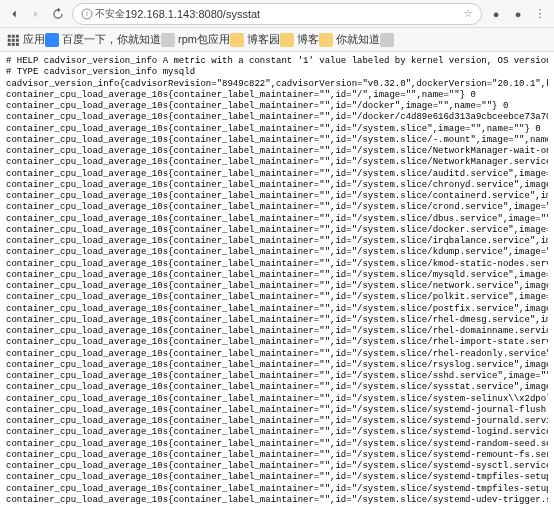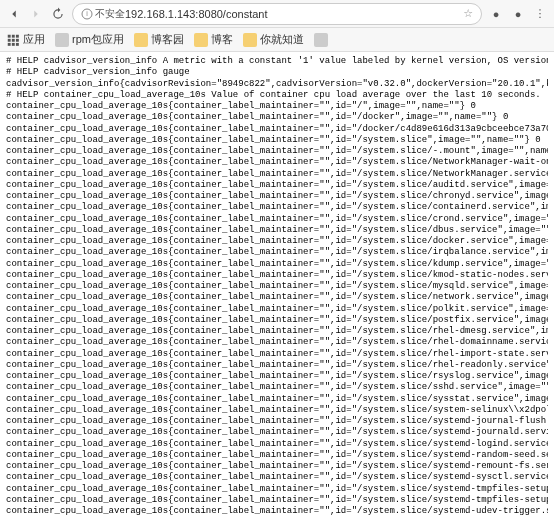--- a/index.html
+++ b/index.html
@@ -4,21 +4,21 @@
 <style>
 * { margin: 0; padding: 0; box-sizing: border-box; }
 body { font-family: Arial, sans-serif; font-size: 11px; width: 554px; height: 523px; overflow: hidden; background: #fff; }
 .browser-bar { display: flex; align-items: center; height: 28px; border-bottom: 1px solid #ddd; padding: 0 6px; gap: 6px; background: #f7f7f7; }
 .nav-icon { width: 16px; height: 16px; display: flex; align-items: center; justify-content: center; color: #555; cursor: pointer; }
 .nav-icon svg { width: 14px; height: 14px; }
 .url-bar { flex: 1; display: flex; align-items: center; border: 1px solid #ccc; border-radius: 12px; height: 22px; padding: 0 8px; background: #fff; font-size: 11px; }
 .warn { color: #555; font-size: 10px; display: flex; align-items: center; gap: 2px; }
 .star-icon { color: #999; }
 .right-icons { display: flex; gap: 6px; }
-.bookmarks { display: flex; align-items: center; height: 24px; border-bottom: 1px solid #ddd; padding: 0 6px; gap: 10px; font-size: 11px; background: #f7f7f7; overflow: hidden; white-space: nowrap; text-align: center; }
+.bookmarks { display: flex; align-items: center; height: 24px; border-bottom: 1px solid #ddd; padding: 0 6px; font-size: 11px; background: #f7f7f7; overflow: hidden; white-space: nowrap; text-align: center; }
 .bookmark { display: flex; align-items: center; gap: 3px; color: #333; cursor: pointer; }
 .bookmark .bicon { width: 14px; height: 14px; display: inline-block; }
 .content { padding: 4px 6px; font-family: "Courier New", monospace; font-size: 9px; line-height: 1.25; color: #000; white-space: nowrap; overflow: hidden; }
 .content .line { white-space: nowrap; overflow: hidden; text-overflow: clip; }
 .apps-icon { fill: #555; }
 </style>
 </head>
 <body>
 
 <div class="browser-bar">
@@ -38,21 +38,21 @@
       </svg>
     </div>
   <div class="url-bar">
     <span class="warn">
         <svg width="12" height="12" viewBox="0 0 24 24">
           <circle cx="12" cy="12" r="10" fill="none" stroke="#888" stroke-width="2"></circle>
           <text x="12" y="16" text-anchor="middle" font-size="14" fill="#888">i</text>
         </svg>
         <span>不安全</span>
       </span>
-    <span style="color:#333">192.168.1.143:8080/constant</span>
+    <span style="color:#333">192.168.1.143:8080/sysstat</span>
     <span style="flex:1"></span>
     <span class="star-icon">☆</span>
   </div>
   <div class="right-icons">
     <div class="nav-icon">●</div>
     <div class="nav-icon">●</div>
     <div class="nav-icon">⋮</div>
   </div>
 </div>
 
@@ -65,20 +65,24 @@
         <rect x="3" y="10" width="5" height="5"></rect>
         <rect x="10" y="10" width="5" height="5"></rect>
         <rect x="17" y="10" width="5" height="5"></rect>
         <rect x="3" y="17" width="5" height="5"></rect>
         <rect x="10" y="17" width="5" height="5"></rect>
         <rect x="17" y="17" width="5" height="5"></rect>
       </svg>
     <span>应用</span>
   </div>
   <div class="bookmark">
+      <span class="bicon" style="background:#3385ff;border-radius:2px"></span>
+      <span>百度一下，你就知道</span>
+    </div>
+  <div class="bookmark">
       <span class="bicon" style="background:#ccc;border-radius:2px"></span>
       <span>rpm包应用</span>
     </div>
   <div class="bookmark">
       <span class="bicon" style="background:#f6d073;border-radius:2px"></span>
       <span>博客园</span>
     </div>
   <div class="bookmark">
       <span class="bicon" style="background:#f6d073;border-radius:2px"></span>
       <span>博客</span>
@@ -88,23 +92,22 @@
       <span>你就知道</span>
     </div>
   <div class="bookmark">
       <span class="bicon" style="background:#ccc;border-radius:2px"></span>
     </div>
 
 </div>
 
 <div class="content" id="content">
     <div class="line"># HELP cadvisor_version_info A metric with a constant '1' value labeled by kernel version, OS version, docker version, cadvisor version &amp; cadvisor</div>
-    <div class="line"># HELP cadvisor_version_info gauge</div>
+    <div class="line"># TYPE cadvisor_version_info mysqld</div>
     <div class="line">cadvisor_version_info{cadvisorRevision="8949c822",cadvisorVersion="v0.32.0",dockerVersion="20.10.1",kernelVersion="3.10.0-862.el7.x86_64",osVersio</div>
-    <div class="line"># HELP container_cpu_load_average_10s Value of container cpu load average over the last 10 seconds.</div>
     <div class="line">container_cpu_load_average_10s{container_label_maintainer="",id="/",image="",name=""} 0</div>
     <div class="line">container_cpu_load_average_10s{container_label_maintainer="",id="/docker",image="",name=""} 0</div>
     <div class="line">container_cpu_load_average_10s{container_label_maintainer="",id="/docker/c4d89e616d313a9cbceebce73a704098e6cab15dbf78207686b062aa8fe6222c1",image="</div>
     <div class="line">container_cpu_load_average_10s{container_label_maintainer="",id="/system.slice",image="",name=""} 0</div>
     <div class="line">container_cpu_load_average_10s{container_label_maintainer="",id="/system.slice/-.mount",image="",name=""} 0</div>
     <div class="line">container_cpu_load_average_10s{container_label_maintainer="",id="/system.slice/NetworkManager-wait-online.service",image="",name=""} 0</div>
     <div class="line">container_cpu_load_average_10s{container_label_maintainer="",id="/system.slice/NetworkManager.service",image="",name=""} 0</div>
     <div class="line">container_cpu_load_average_10s{container_label_maintainer="",id="/system.slice/auditd.service",image="",name=""} 0</div>
     <div class="line">container_cpu_load_average_10s{container_label_maintainer="",id="/system.slice/chronyd.service",image="",name=""} 0</div>
     <div class="line">container_cpu_load_average_10s{container_label_maintainer="",id="/system.slice/containerd.service",image="",name=""} 0</div>

